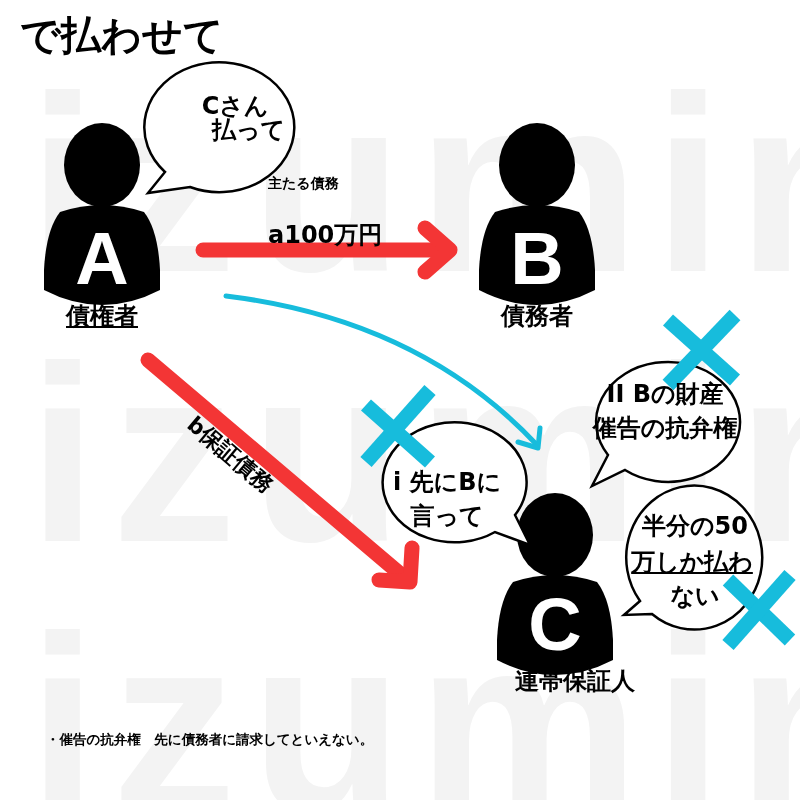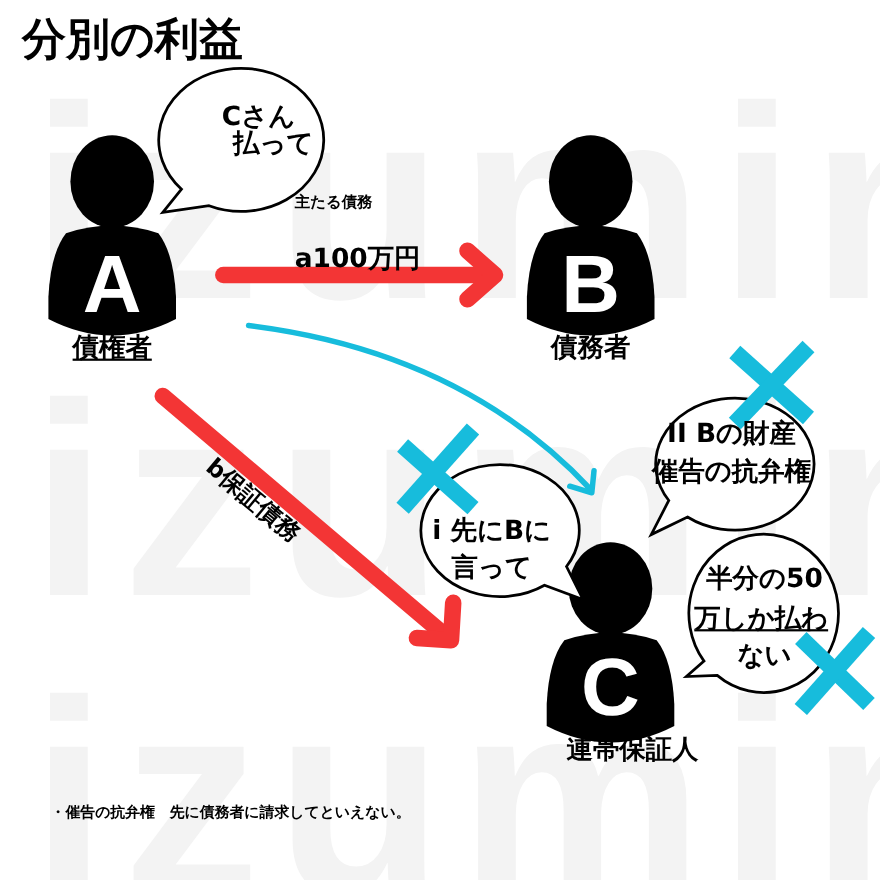--- a/index.html
+++ b/index.html
@@ -19,21 +19,21 @@
     .notes div { white-space: nowrap; }
     svg { position: absolute; left: 0; top: 0; }
   </style>
 </head>
 <body>
 
 <div class="wm" style="top:60px;">izumin</div>
 <div class="wm" style="top:330px;">izumin</div>
 <div class="wm" style="top:600px;">izumin</div>
 
-<div class="title">分別の利益</div>
+<div class="title">で払わせて</div>
 
 <svg class="layer" width="800" height="800" viewBox="0 0 800 800">
 
   <g fill="#000">
     <ellipse cx="102" cy="165" rx="38" ry="42"></ellipse>
     <path d="M60 212 Q102 198 144 212 Q158 230 160 270 L160 290 Q102 320 44 290 L44 270 Q46 230 60 212 Z"></path>
   </g>
 
   <g fill="#000">
     <ellipse cx="537" cy="165" rx="38" ry="42"></ellipse>

